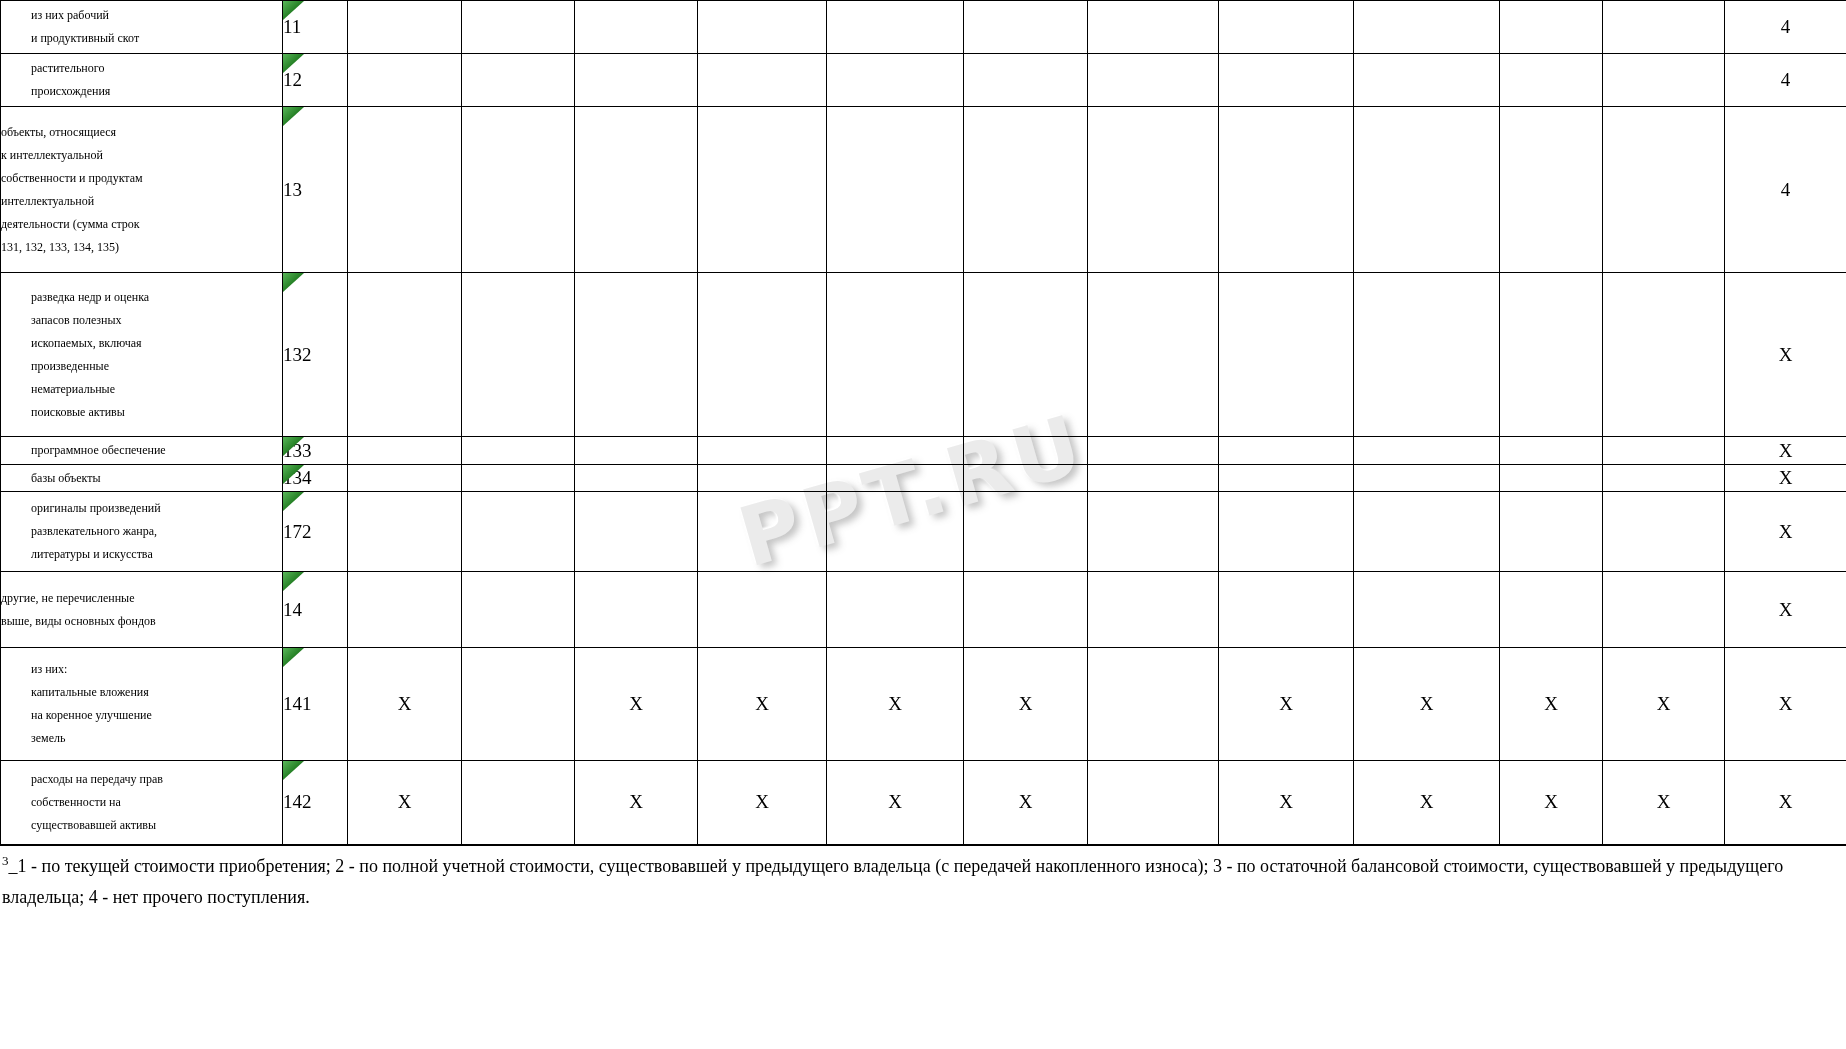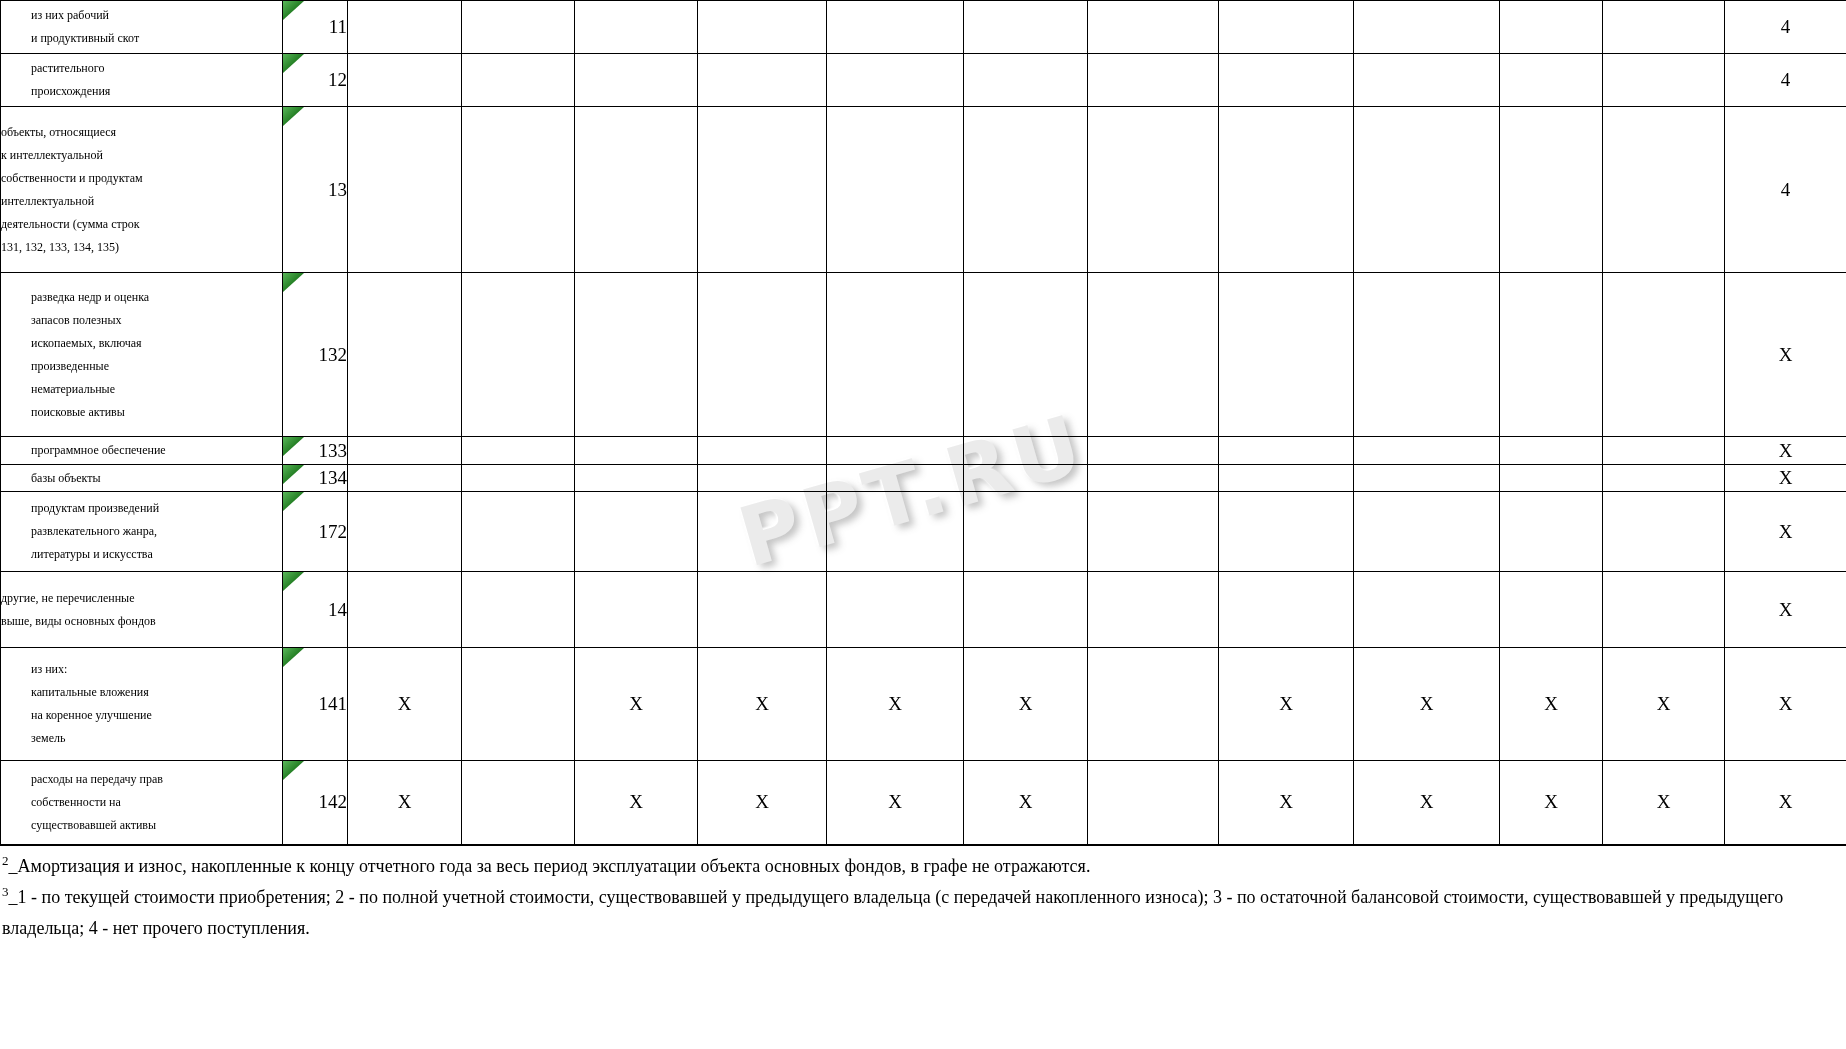--- a/index.html
+++ b/index.html
@@ -54,21 +54,21 @@
     font-size:12px;
     line-height:23px;
     text-align:left;
     padding:3px 6px 3px 10px;
     white-space:pre-line;
   }
   td.label.indent{padding-left:30px;}
 
   td.code{
     position:relative;
-    text-align:right;
+    text-align:left;
     font-size:19px;
   }
   .tri{
     position:absolute;
     top:0;left:0;
     width:21px;height:19px;
     background:linear-gradient(135deg,#5ab75a 0%, var(--triangle-green) 75%);
     clip-path:polygon(0 0, 100% 0, 0 100%);
   }
 
@@ -219,21 +219,21 @@
           <td class="cell"></td>
           <td class="cell"></td>
           <td class="cell"></td>
           <td class="cell"></td>
           <td class="cell"></td>
           <td class="cell"></td>
           <td class="cell"></td>
           <td class="cell">Х</td>
         </tr>
         <tr style="height: 80px;">
-          <td class="label indent">продуктам произведений
+          <td class="label indent">оригиналы произведений
 развлекательного жанра,
 литературы и искусства</td>
           <td class="code"><span class="tri"></span><span>172</span></td>
           <td class="cell"></td>
           <td class="cell"></td>
           <td class="cell"></td>
           <td class="cell"></td>
           <td class="cell"></td>
           <td class="cell"></td>
           <td class="cell"></td>
@@ -294,17 +294,16 @@
           <td class="cell">Х</td>
           <td class="cell">Х</td>
           <td class="cell">Х</td>
           <td class="cell">Х</td>
           <td class="cell">Х</td>
         </tr>
       </tbody>
   </table>
 
   <div class="footnotes">
-    <p class="footnote"><sup>2</sup><span>_Амортизация и износ, накопленные к концу отчетного года за весь период эксплуатации объекта основных фондов, в графе не отражаются.</span></p>
     <p class="footnote"><sup>3</sup><span>_1 - по текущей стоимости приобретения; 2 - по полной учетной стоимости, существовавшей у предыдущего владельца (с передачей накопленного износа); 3 - по остаточной балансовой стоимости, существовавшей у предыдущего владельца; 4 - нет прочего поступления.</span></p>
   </div>
 
 </div>
 
 </body></html>

